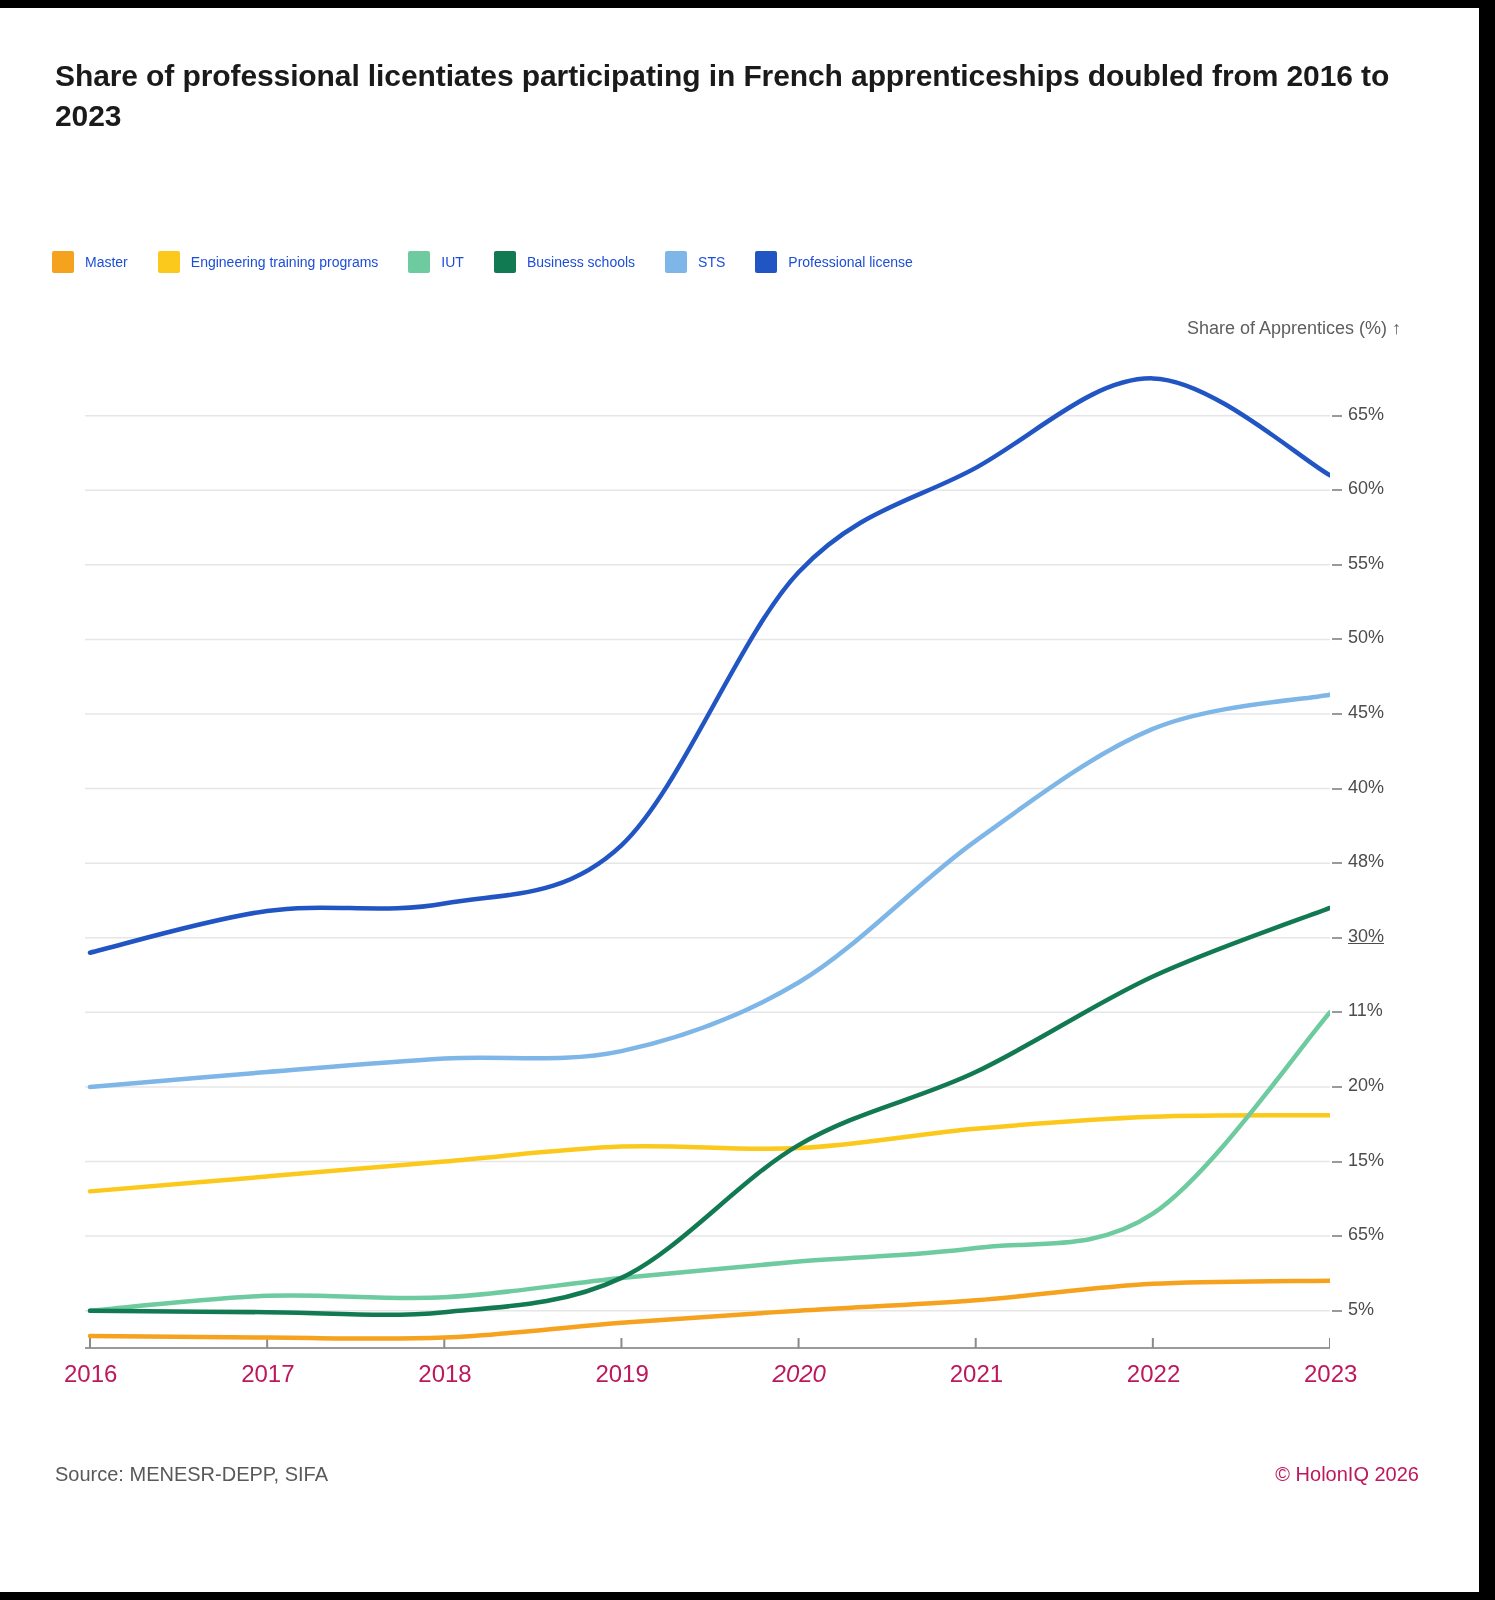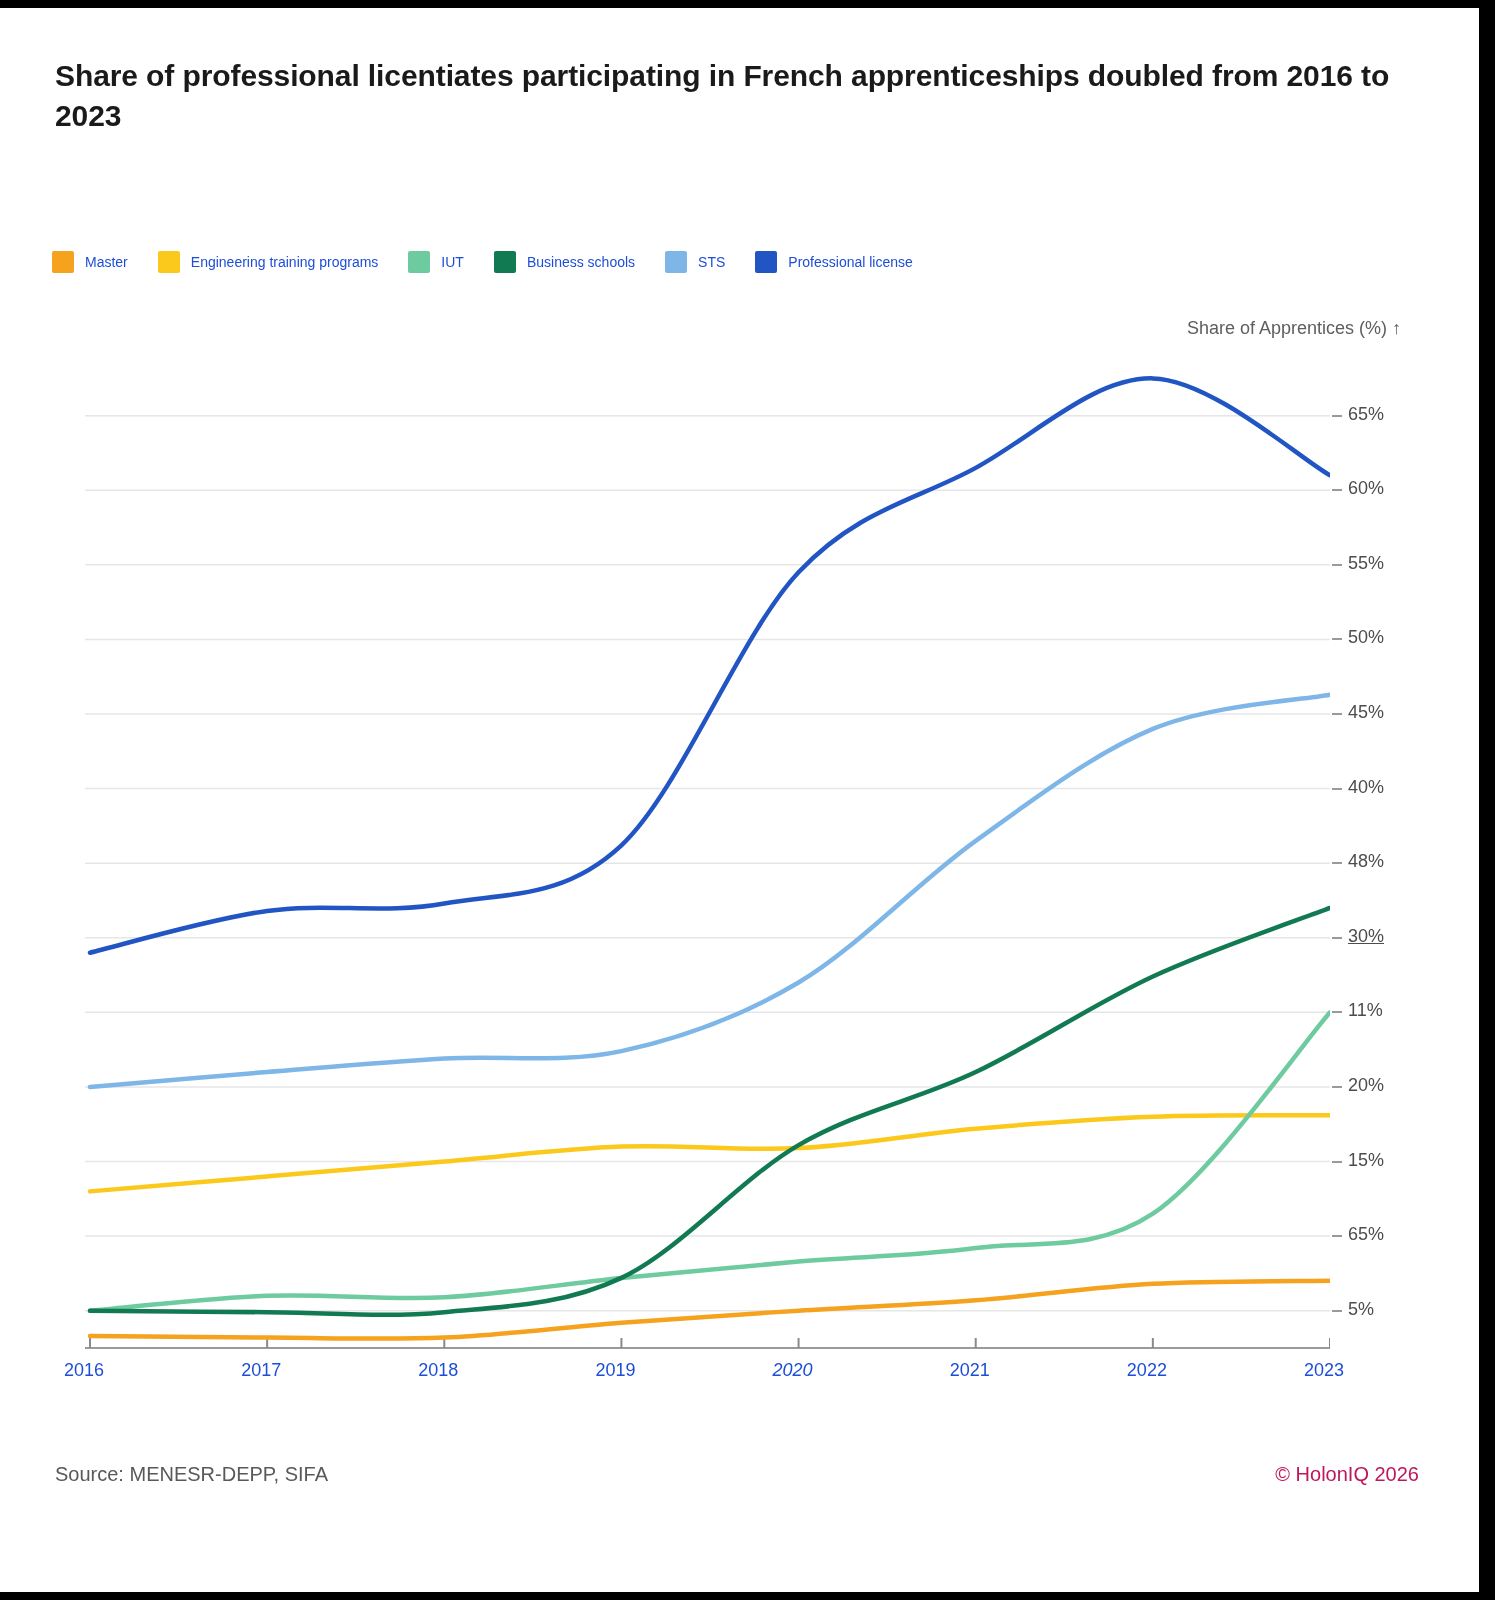--- a/index.html
+++ b/index.html
@@ -84,22 +84,22 @@
     display: block;
   }
   .ytick {
     position: absolute;
     font-size: 18px;
     color: #4d4d4d;
     white-space: nowrap;
   }
   .xtick {
     position: absolute;
-    font-size: 18px;
-    color: #1d4ed8;
+    font-size: 24px;
+    color: #be185d;
     white-space: nowrap;
   }
   .source {
     position: absolute;
     left: 55px;
     top: 1455px;
     font-size: 20px;
     color: #595959;
   }
   .copyright {

